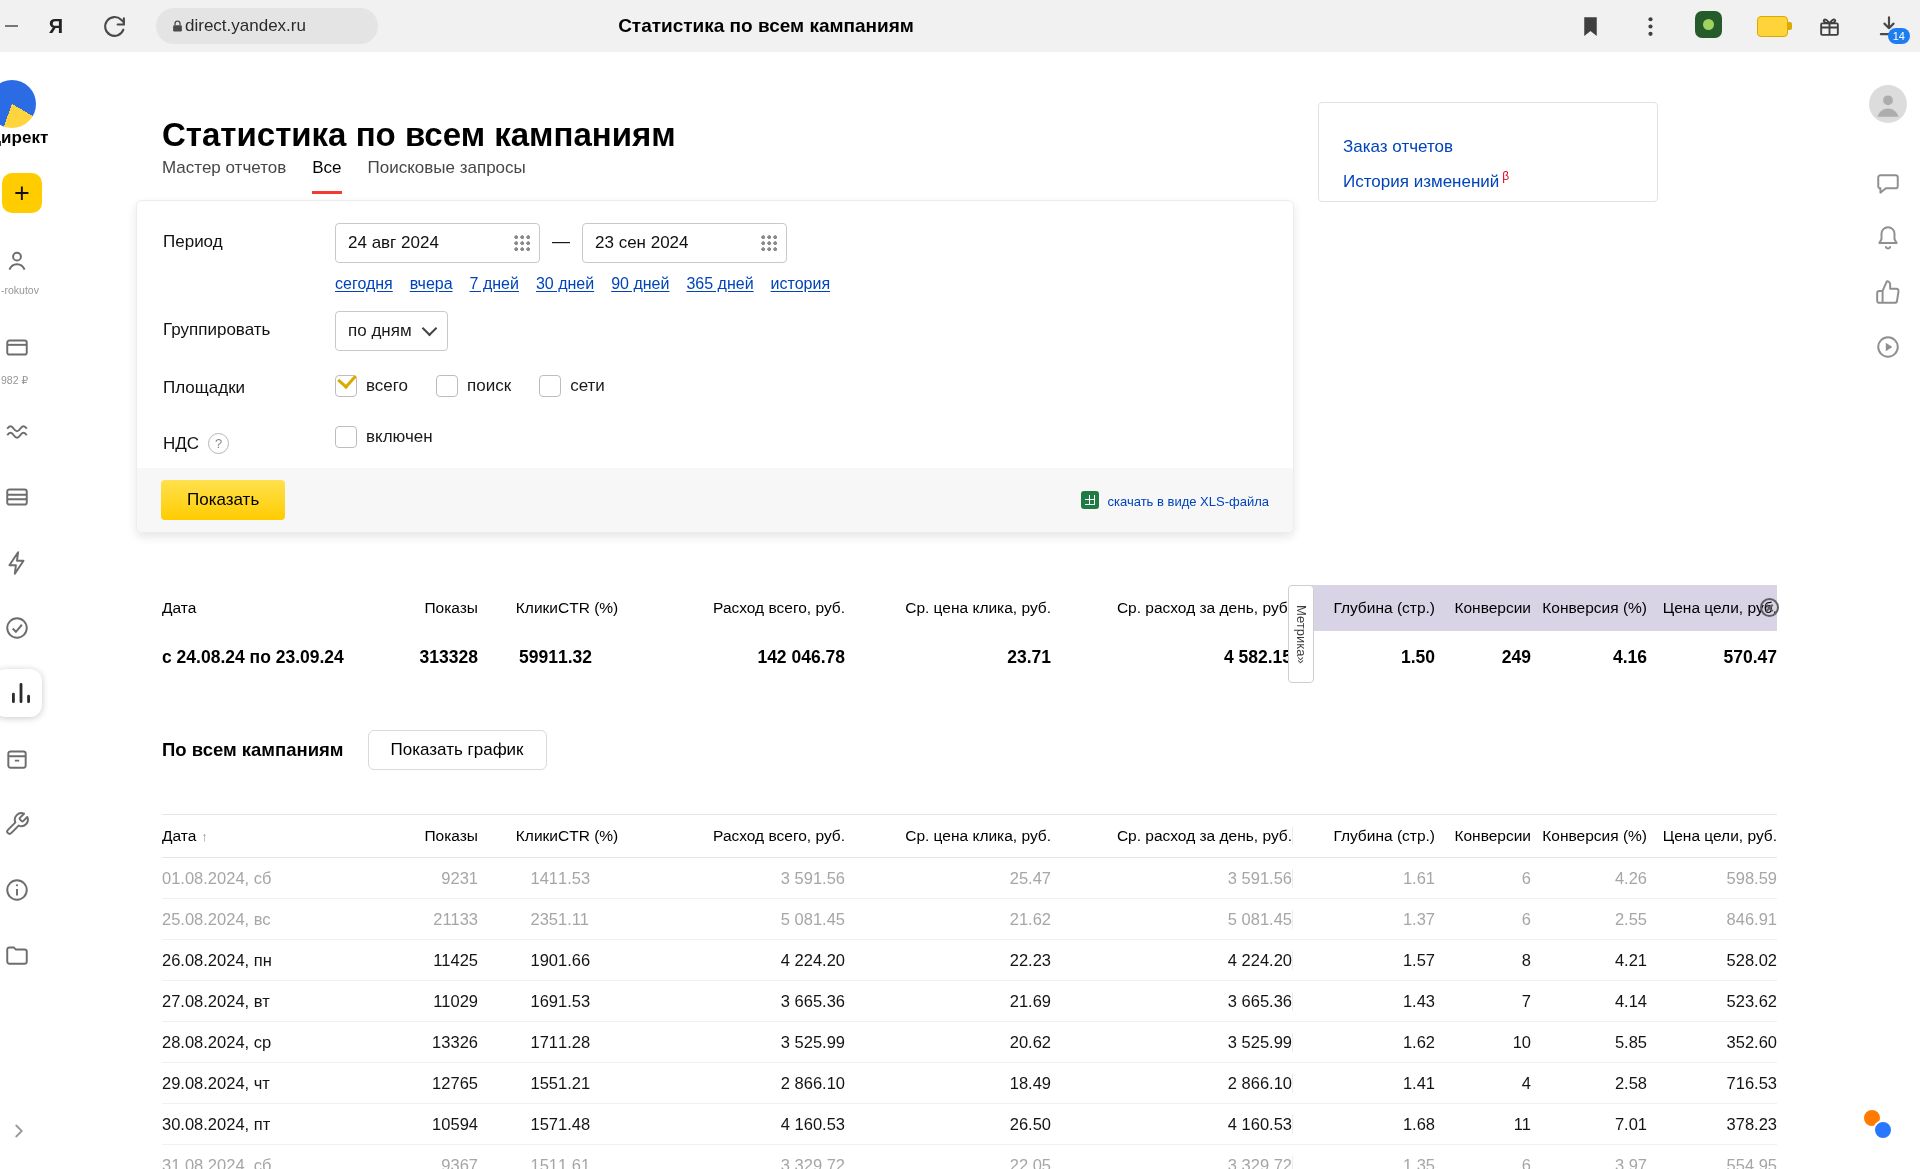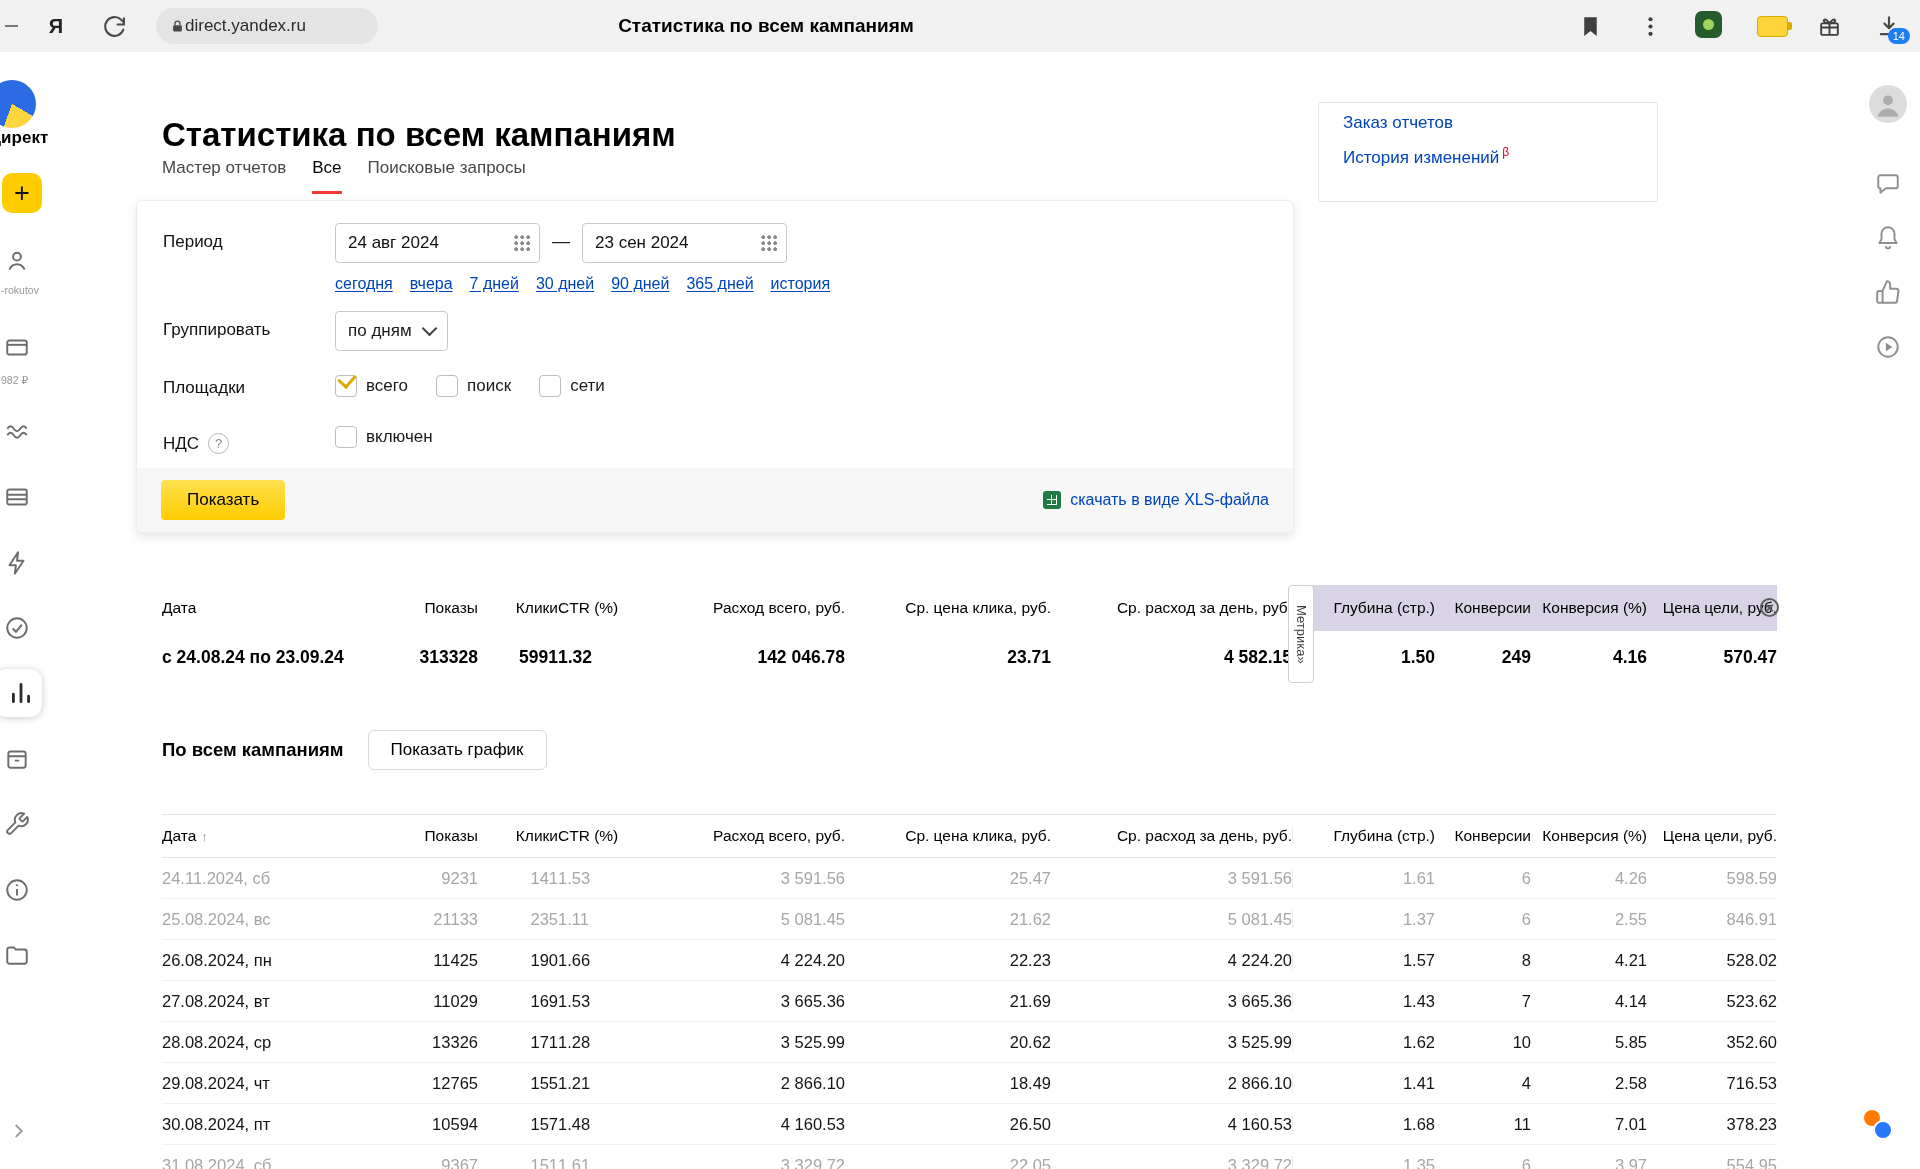--- a/index.html
+++ b/index.html
@@ -53,21 +53,21 @@
   .w-c2{position:absolute;left:11px;top:12px;width:16px;height:16px;border-radius:50%;background:#2777ff;border:2px solid #fff}
 
   
   .main{position:absolute;top:52px;left:68px;right:64px;bottom:0;background:#fff;overflow:hidden}
   .page-title{position:absolute;left:94px;top:42px;font-size:33px;font-weight:700;color:#000}
   .tabs{position:absolute;left:94px;top:106px;display:flex;gap:26px;font-size:17px}
   .tab{padding-bottom:13px;color:#474747}
   .tab.active{color:#000;border-bottom:3px solid #f53b30}
 
   .report-box{position:absolute;left:1250px;top:50px;width:340px;height:100px;border:1px solid #e2e2e2;border-radius:4px;
-              padding:10px 24px;box-sizing:border-box}
+              padding:34px 24px;box-sizing:border-box}
   .report-box a{display:block;font-size:17px;color:#0044bb;text-decoration:none;margin-bottom:12px;white-space:nowrap}
   .beta{color:#e4002b;font-size:12px;vertical-align:super;margin-left:3px}
 
   
   .filter-box{position:absolute;left:68px;top:148px;width:1156px;background:#fff;border:1px solid #ededed;border-radius:6px;
               box-shadow:0 4px 10px rgba(0,0,0,.10)}
   .fb-inner{padding:22px 26px 0 26px}
   .frow{display:flex;margin-bottom:18px}
   .flabel{width:172px;font-size:17px;padding-top:9px;flex:none;color:#111;display:flex;align-items:flex-start}
   .datewrap{position:relative;display:inline-block}
@@ -84,21 +84,21 @@
   .optrow{display:flex;align-items:center;padding-top:4px}
   .opt{display:flex;align-items:center;gap:9px;margin-right:28px;font-size:17px}
   .cb{width:20px;height:20px;border:1px solid #bdbdbd;border-radius:4px;background:#fff;position:relative;flex:none;cursor:pointer}
   .cb.checked::after{content:"";position:absolute;left:3px;top:-3px;width:13px;height:9px;
                      border-left:3px solid #d9aa00;border-bottom:3px solid #d9aa00;transform:rotate(-48deg)}
   .help{width:19px;height:19px;border-radius:50%;border:1px solid #b5b5b5;color:#8a8a8a;font-size:13px;
         display:inline-flex;align-items:center;justify-content:center;margin-left:9px;margin-top:8px}
   .fb-actions{margin-top:6px;height:64px;background:#f7f7f7;border-radius:0 0 6px 6px;display:flex;align-items:center;padding:0 24px}
   .show-btn{height:40px;padding:0 26px;background:linear-gradient(#ffe14f,#fc0);border:none;border-radius:4px;
             font-size:17px;font-family:inherit;color:#000;cursor:pointer}
-  .xls{margin-left:auto;display:flex;align-items:flex-start;gap:9px;font-size:16px;color:#0044bb;text-decoration:none}
+  .xls{margin-left:auto;display:flex;align-items:flex-end;gap:9px;font-size:13px;color:#0044bb;text-decoration:none}
   .xls-ic{width:18px;height:18px;background:#1f7a44;border-radius:3px;position:relative;flex:none}
   .xls-ic::after{content:"";position:absolute;inset:4px;
                  background-image:linear-gradient(#fff 1.2px,transparent 1.2px),linear-gradient(90deg,#fff 1.2px,transparent 1.2px);
                  background-size:5px 5px;background-position:-1px -1px}
 
   
   .c{box-sizing:border-box;white-space:nowrap}
   .c0{width:196px;text-align:left}
   .c1{width:120px;text-align:right}.c2{width:80px;text-align:right}.c3{width:96px;text-align:left}
   .c4{width:191px;text-align:right}.c5{width:206px;text-align:right}.c6{width:241px;text-align:right}
@@ -440,21 +440,21 @@
         <div class="c c3">CTR (%)</div>
         <div class="c c4">Расход всего, руб.</div>
         <div class="c c5">Ср. цена клика, руб.</div>
         <div class="c c6">Ср. расход за день, руб.</div>
         <div class="c c7">Глубина (стр.)</div>
         <div class="c c8">Конверсии</div>
         <div class="c c9">Конверсия (%)</div>
         <div class="c c10">Цена цели, руб.</div>
       </div>
       <div class="trow muted">
-          <div class="c c0">24.11.2024, сб</div>
+          <div class="c c0">01.08.2024, сб</div>
           <div class="c c1">9231</div>
           <div class="c c2">141</div>
           <div class="c c3">1.53</div>
           <div class="c c4">3 591.56</div>
           <div class="c c5">25.47</div>
           <div class="c c6">3 591.56</div>
           <div class="c c7">1.61</div>
           <div class="c c8">6</div>
           <div class="c c9">4.26</div>
           <div class="c c10">598.59</div>

